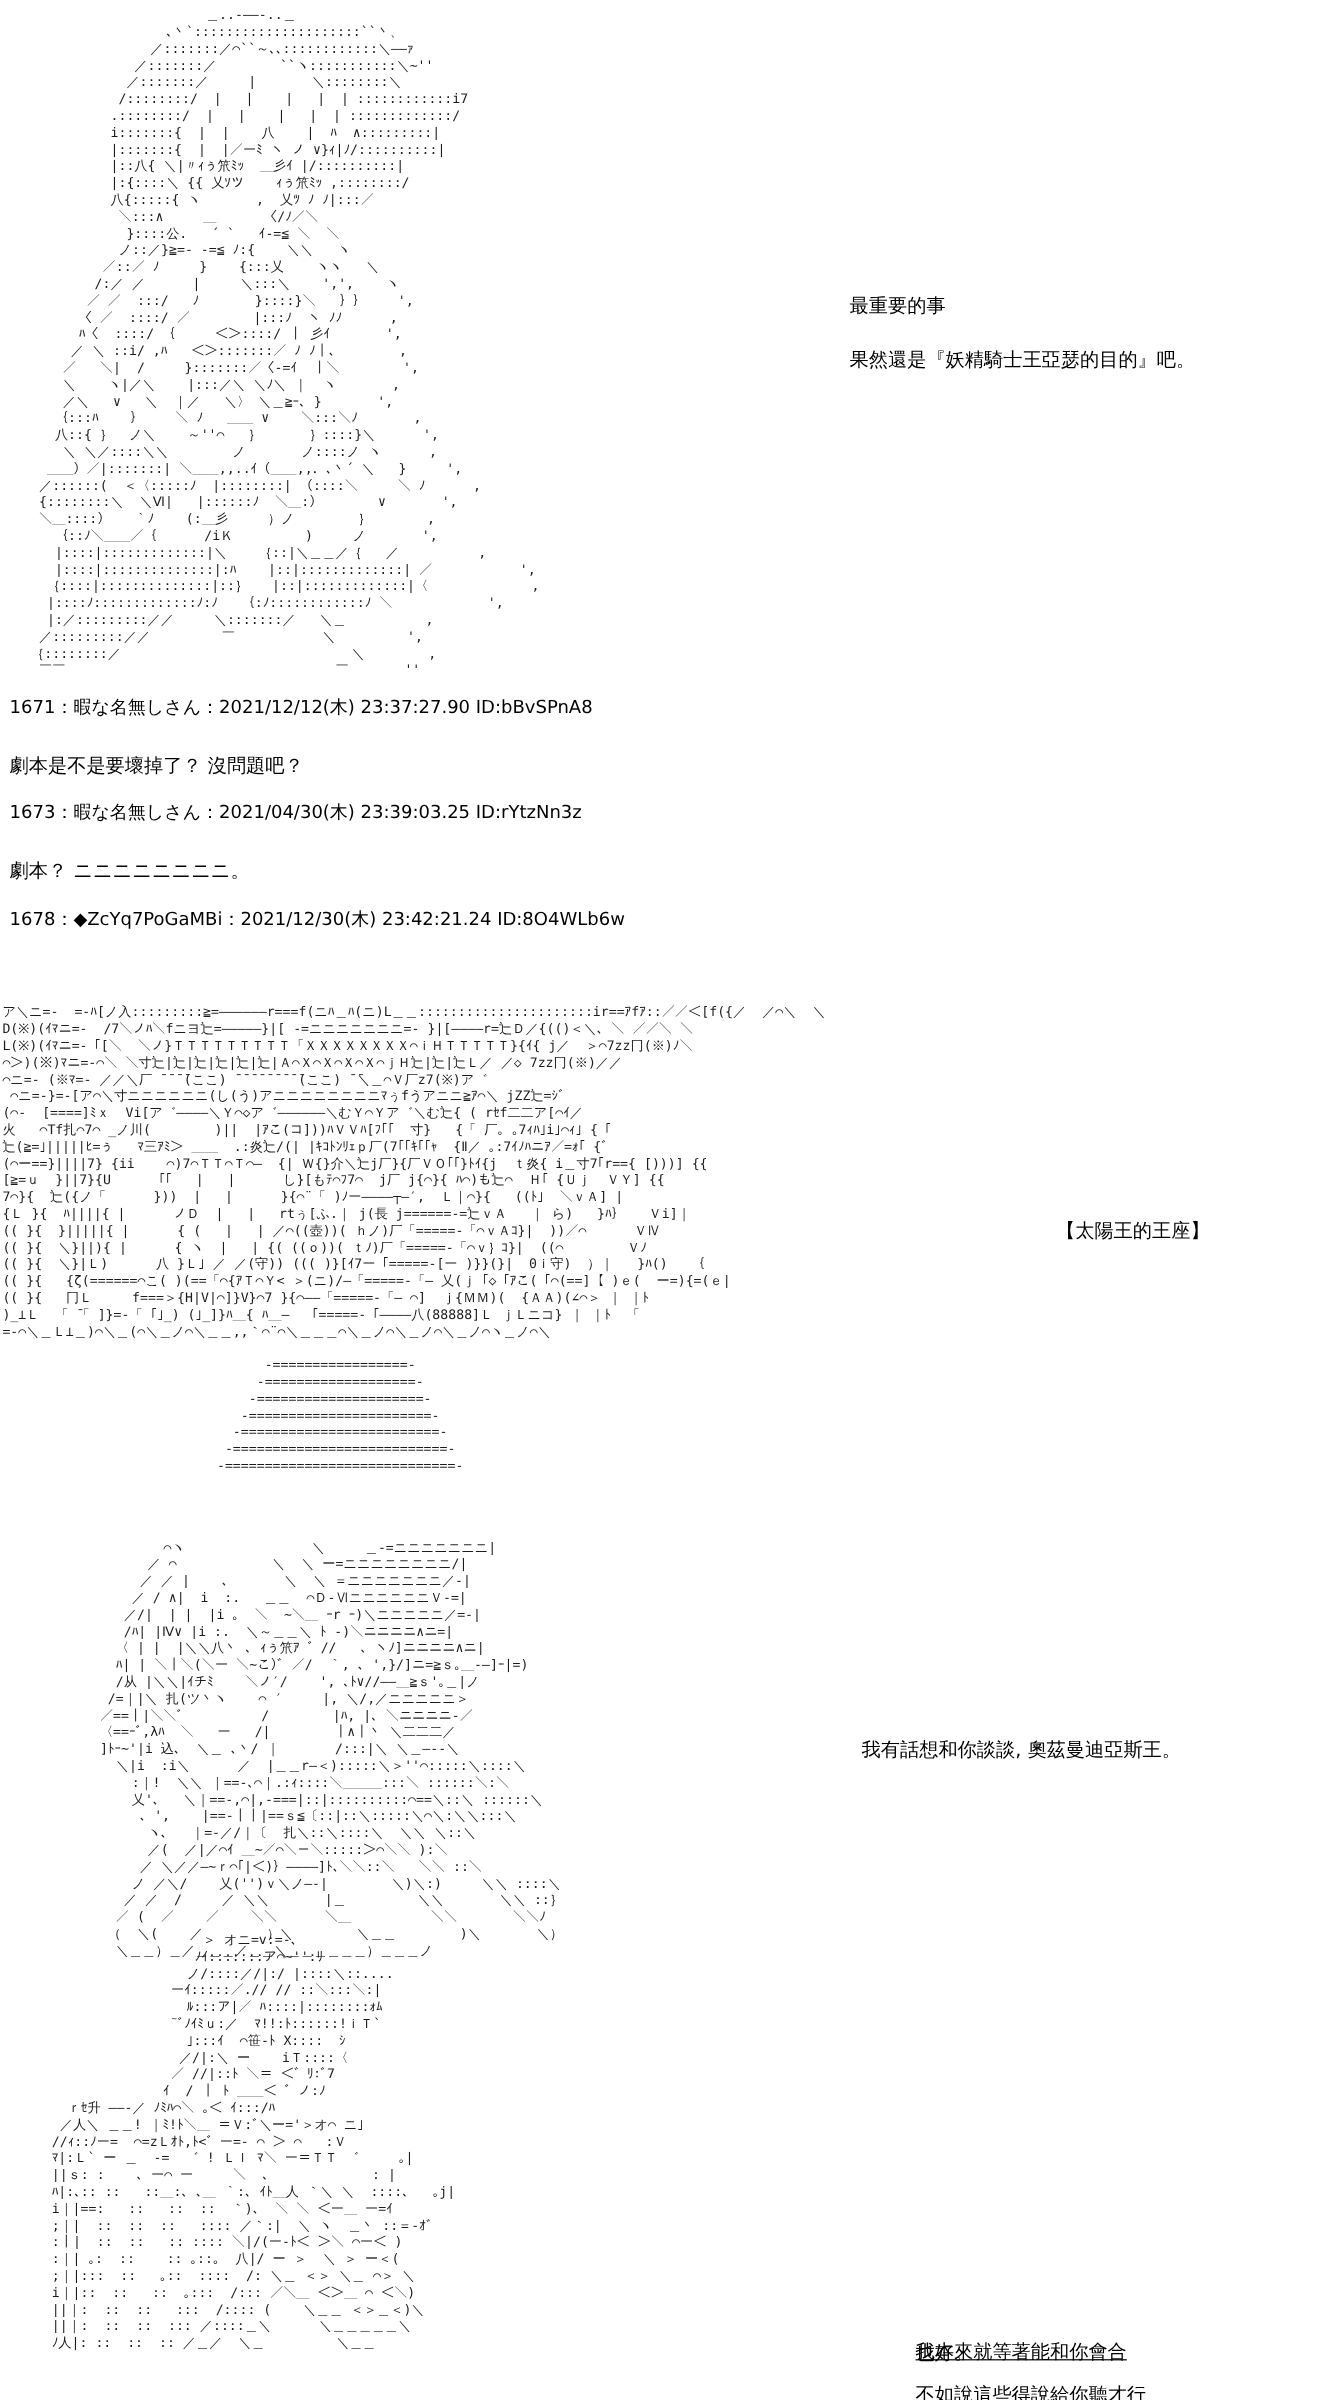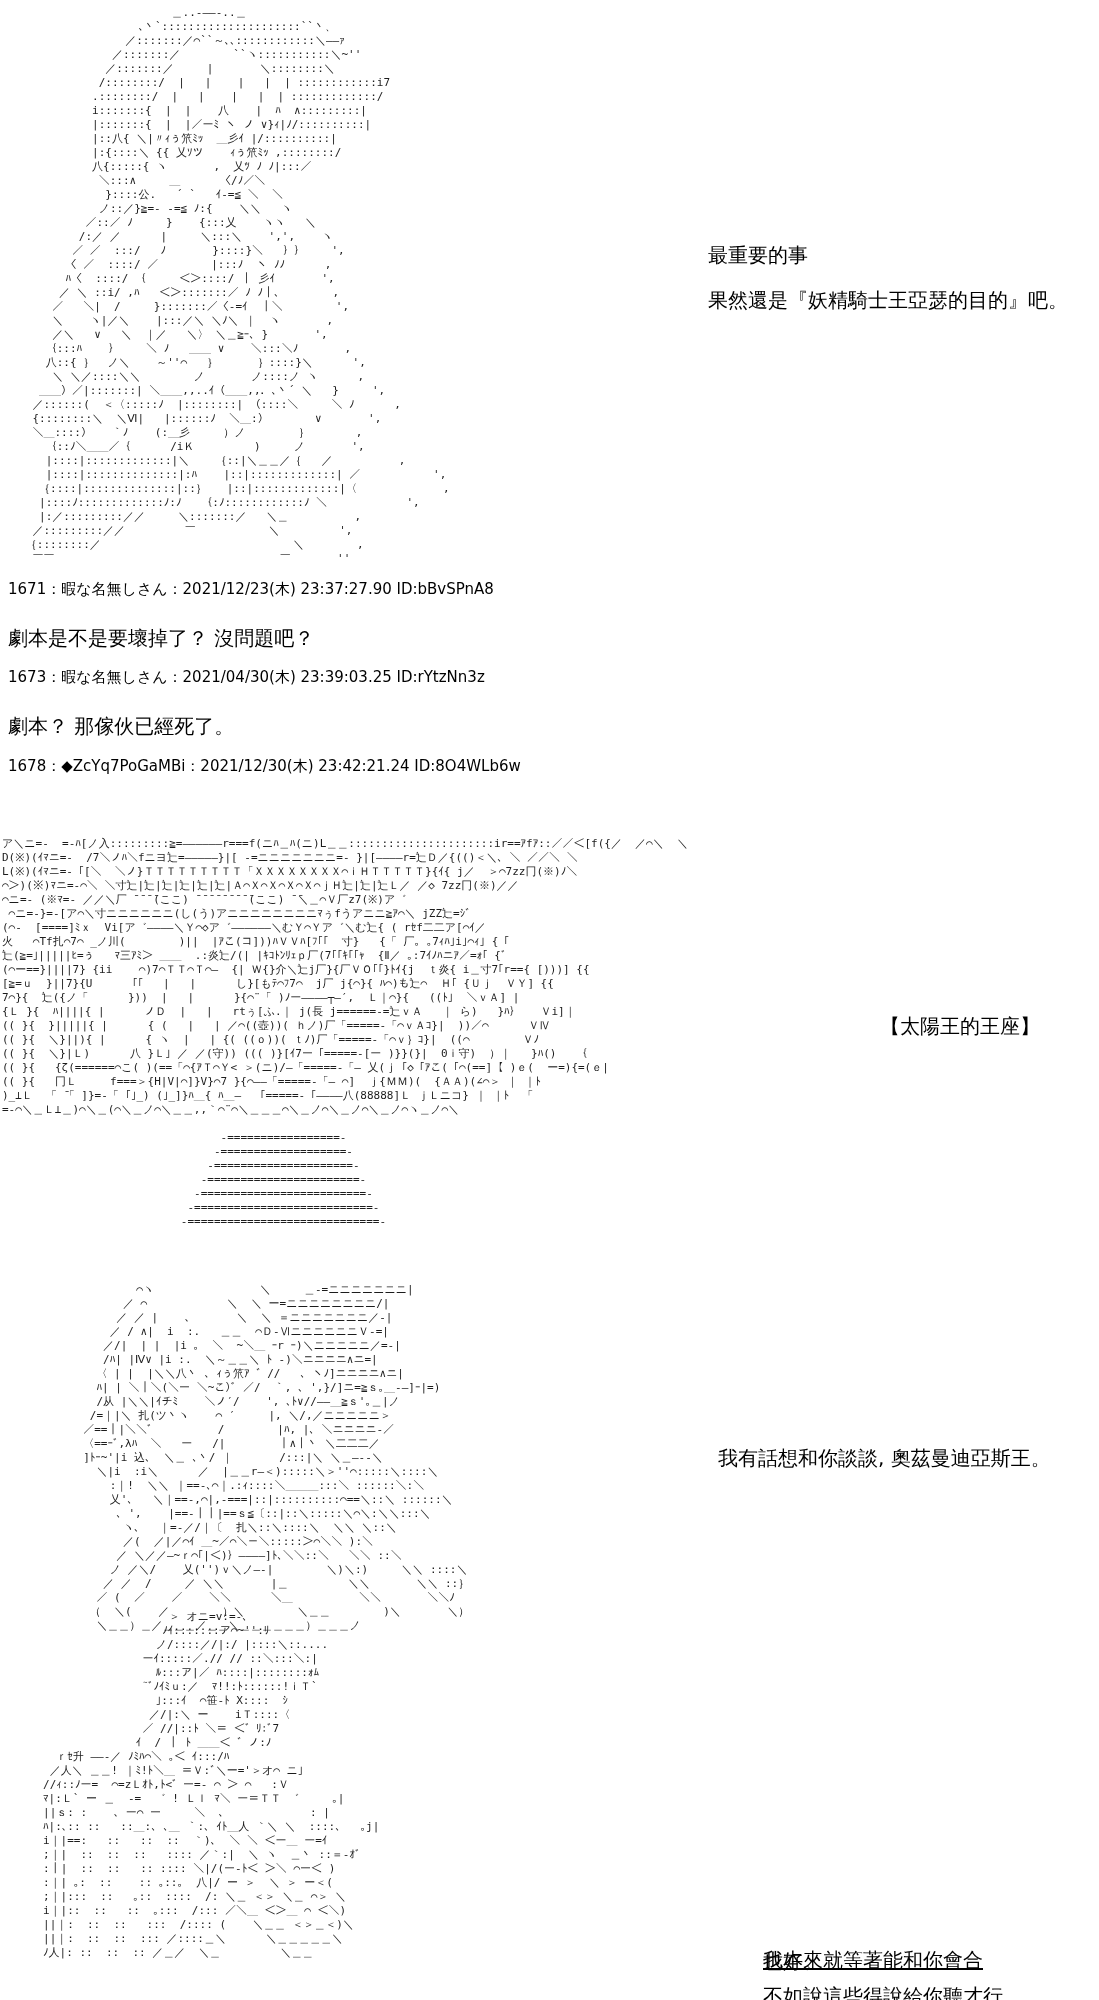--- a/index.html
+++ b/index.html
@@ -9,21 +9,21 @@
     font-family:"DejaVu Sans","Liberation Sans",sans-serif;
   }
   .aa{
     position:absolute;margin:0;white-space:pre;
     font-family:"DejaVu Sans Mono","Liberation Mono",monospace;
     font-size:11px;line-height:14px;color:#1c1c1c;
     letter-spacing:0;
   }
   .txt{
     position:absolute;margin:0;white-space:nowrap;
-    color:#000;font-size:20px;line-height:20px;
+    color:#000;font-size:16px;line-height:20px;
   }
   .meta{font-size:15px;color:#000;}
 </style>
 </head>
 <body>
 
 <pre class="aa" style="left:6px;top:6px;">                         ＿..-――-..＿
                     ､丶`:::::::::::::::::::::``丶、
                   ／:::::::／⌒``～､､::::::::::::＼――ｧ
                 ／:::::::／        ``ヽ:::::::::::＼~''
@@ -60,25 +60,25 @@
      ｛::::|::::::::::::::|::｝   |::|:::::::::::::|〈             ,
      |::::ﾉ:::::::::::::ﾉ:ﾉ   ｛:ﾉ::::::::::::ﾉ ＼            ',
      |:／:::::::::／／     ＼:::::::／   ＼＿          ,
     ／:::::::::／／         ￣           ＼         ',
    ｛::::::::／                             ＼        ,
     ￣￣                                  ￣       ''</pre>
 
 <p class="txt" style="left:708px;top:245px;">最重要的事</p>
 <p class="txt" style="left:708px;top:290px;">果然還是『妖精騎士王亞瑟的目的』吧。</p>
 
-<p class="txt meta" style="left:8px;top:579px;">1671：暇な名無しさん：2021/12/23(木) 23:37:27.90 ID:bBvSPnA8</p>
+<p class="txt meta" style="left:8px;top:579px;">1671：暇な名無しさん：2021/12/12(木) 23:37:27.90 ID:bBvSPnA8</p>
 <p class="txt" style="left:8px;top:628px;">劇本是不是要壞掉了？ 沒問題吧？</p>
 
 <p class="txt meta" style="left:8px;top:667px;">1673：暇な名無しさん：2021/04/30(木) 23:39:03.25 ID:rYtzNn3z</p>
-<p class="txt" style="left:8px;top:716px;">劇本？ 那傢伙已經死了。</p>
+<p class="txt" style="left:8px;top:716px;">劇本？ ニニニニニニニニ。</p>
 
 <p class="txt meta" style="left:8px;top:756px;">1678：◆ZcYq7PoGaMBi：2021/12/30(木) 23:42:21.24 ID:8O4WLb6w</p>
 
 <pre class="aa" style="left:2px;top:792px;margin-top:45px;">ア＼ニ=-  =-ﾊ[ノ入:::::::::≧=――――――r===f(ニﾊ＿ﾊ(ニ)L＿＿::::::::::::::::::::::ir==ｱfｱ::／／＜[f({／  ／⌒＼  ＼
 D(※)(ｲﾏニ=-  /7＼ノﾊ＼fニヨ辷=―――――}|[ -=ニニニニニニニ=- }|[――――r=辷Ｄ／{(()＜＼､ ＼ ／／＼ ＼
 L(※)(ｲﾏニ=-「[＼  ＼ノ}ＴＴＴＴＴＴＴＴＴ「ＸＸＸＸＸＸＸＸ⌒ｉＨＴＴＴＴＴ}{ｲ{ j／  ＞⌒7zz冂(※)ﾉ＼
 ⌒＞)(※)ﾏニ=-⌒＼ ＼寸辷|辷|辷|辷|辷|辷|Ａ⌒Ｘ⌒Ｘ⌒Ｘ⌒Ｘ⌒ｊＨ辷|辷|辷Ｌ／ ／◇ 7zz冂(※)／／
 ⌒ニ=- (※ﾏ=- ／／＼厂 ̄ ̄ ̄ ̄(ここ) ̄ ̄ ̄ ̄ ̄ ̄ ̄ ̄ ̄(ここ) ̄ ̄＼＿⌒Ｖ厂z7(※)ア゛
  ⌒ニ=-}=-[ア⌒＼寸ニニニニニニ(し(う)アニニニニニニニニﾏぅfうアニニ≧ｱ⌒＼ jZZ辷=ｼ゛
 (⌒-  [====]ﾐｘ  Vi[ア゛――――＼Ｙ⌒◇ア゛――――――＼むＹ⌒Ｙア゛＼む辷{ ( rｾf二二ア[⌒ｲ／

